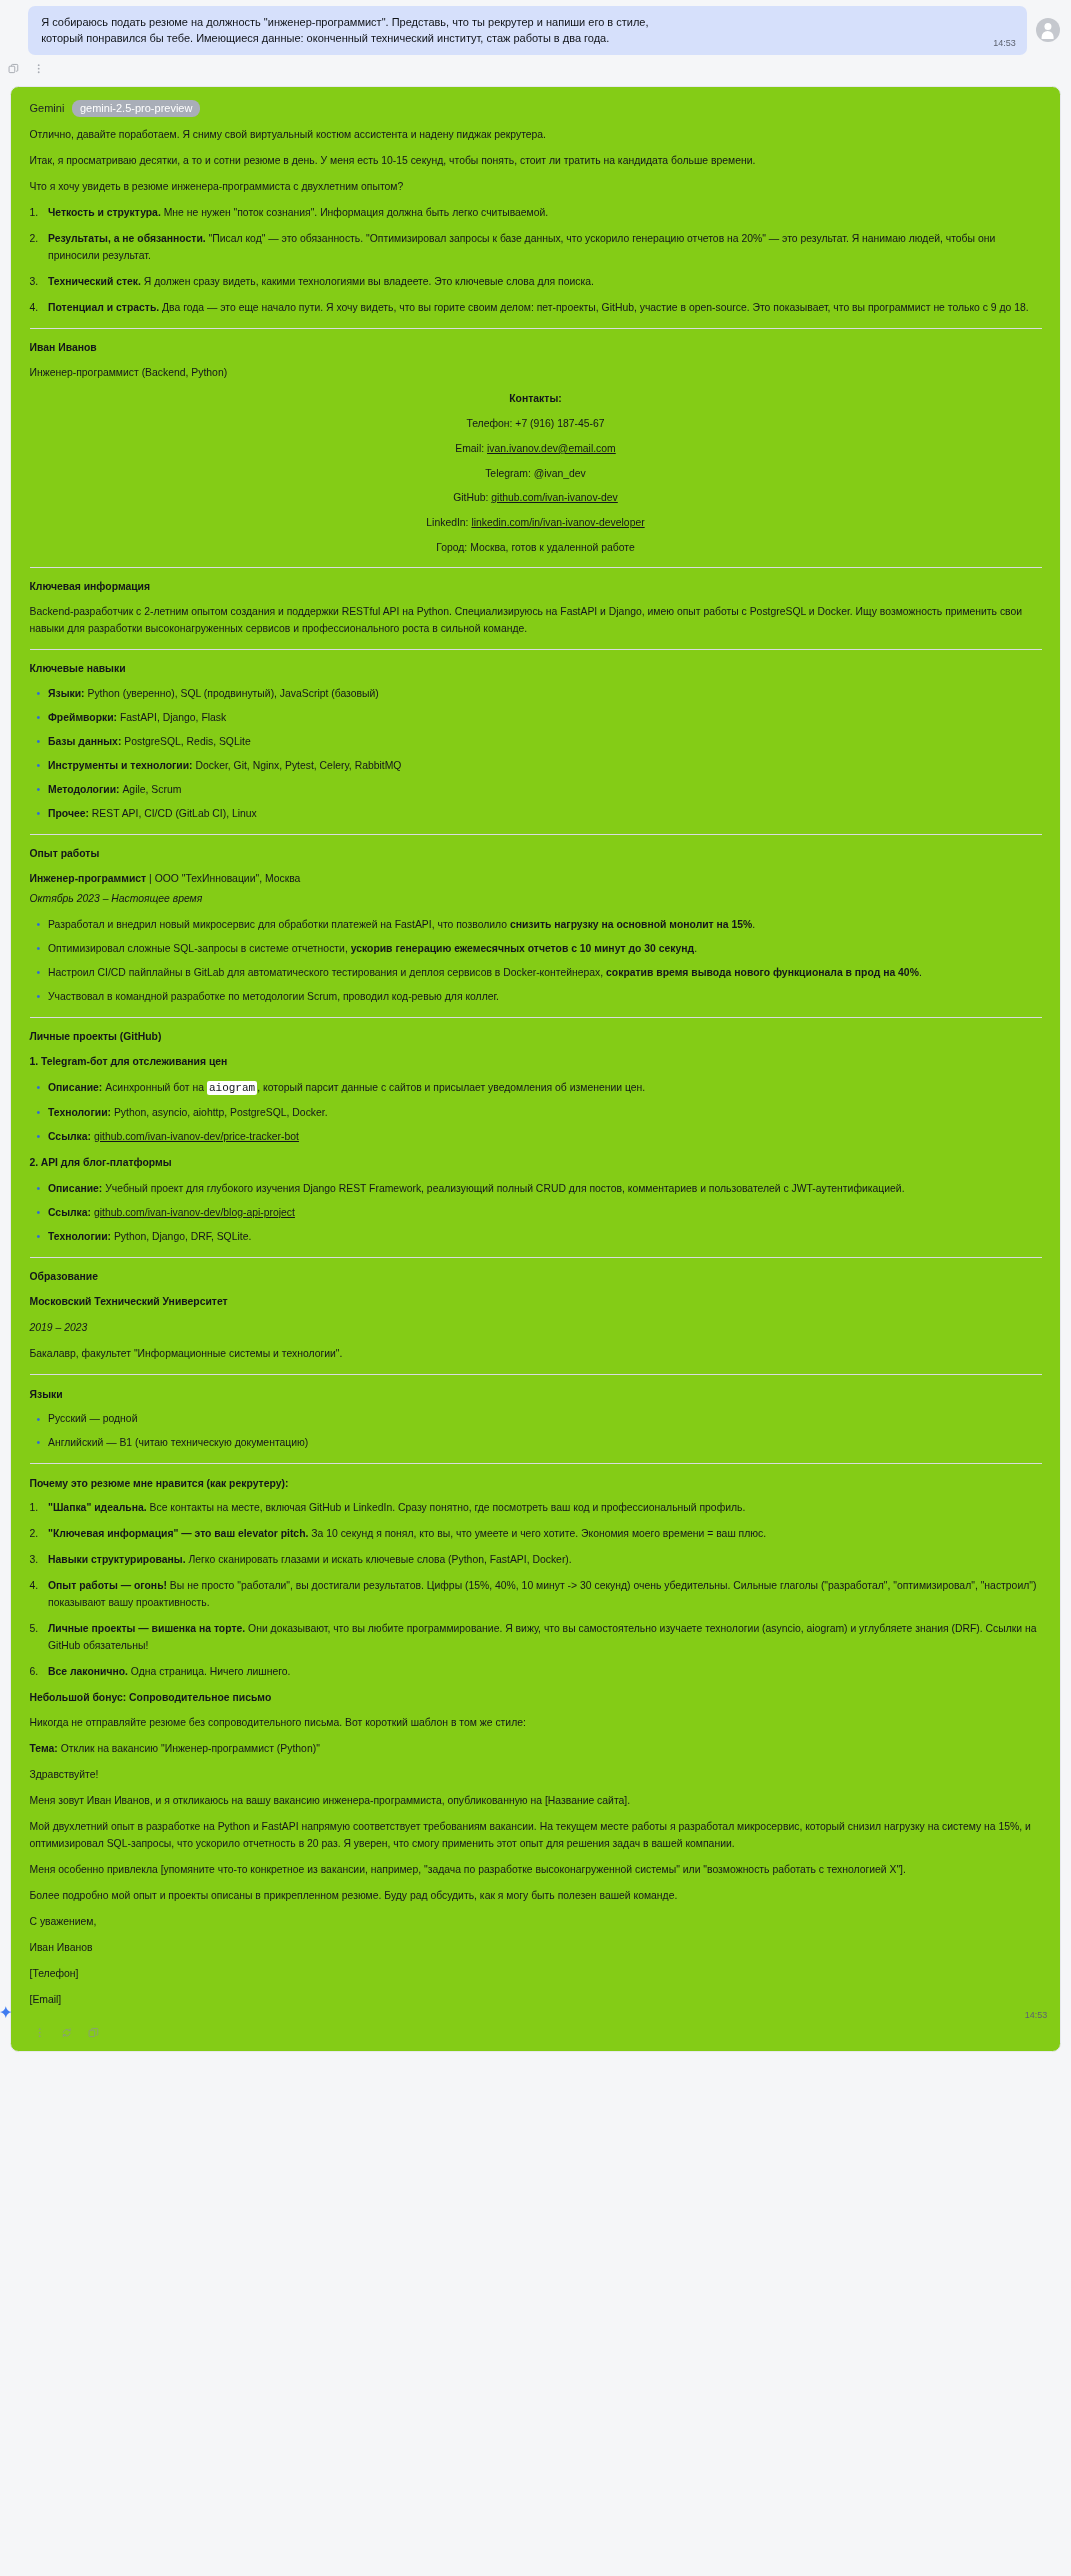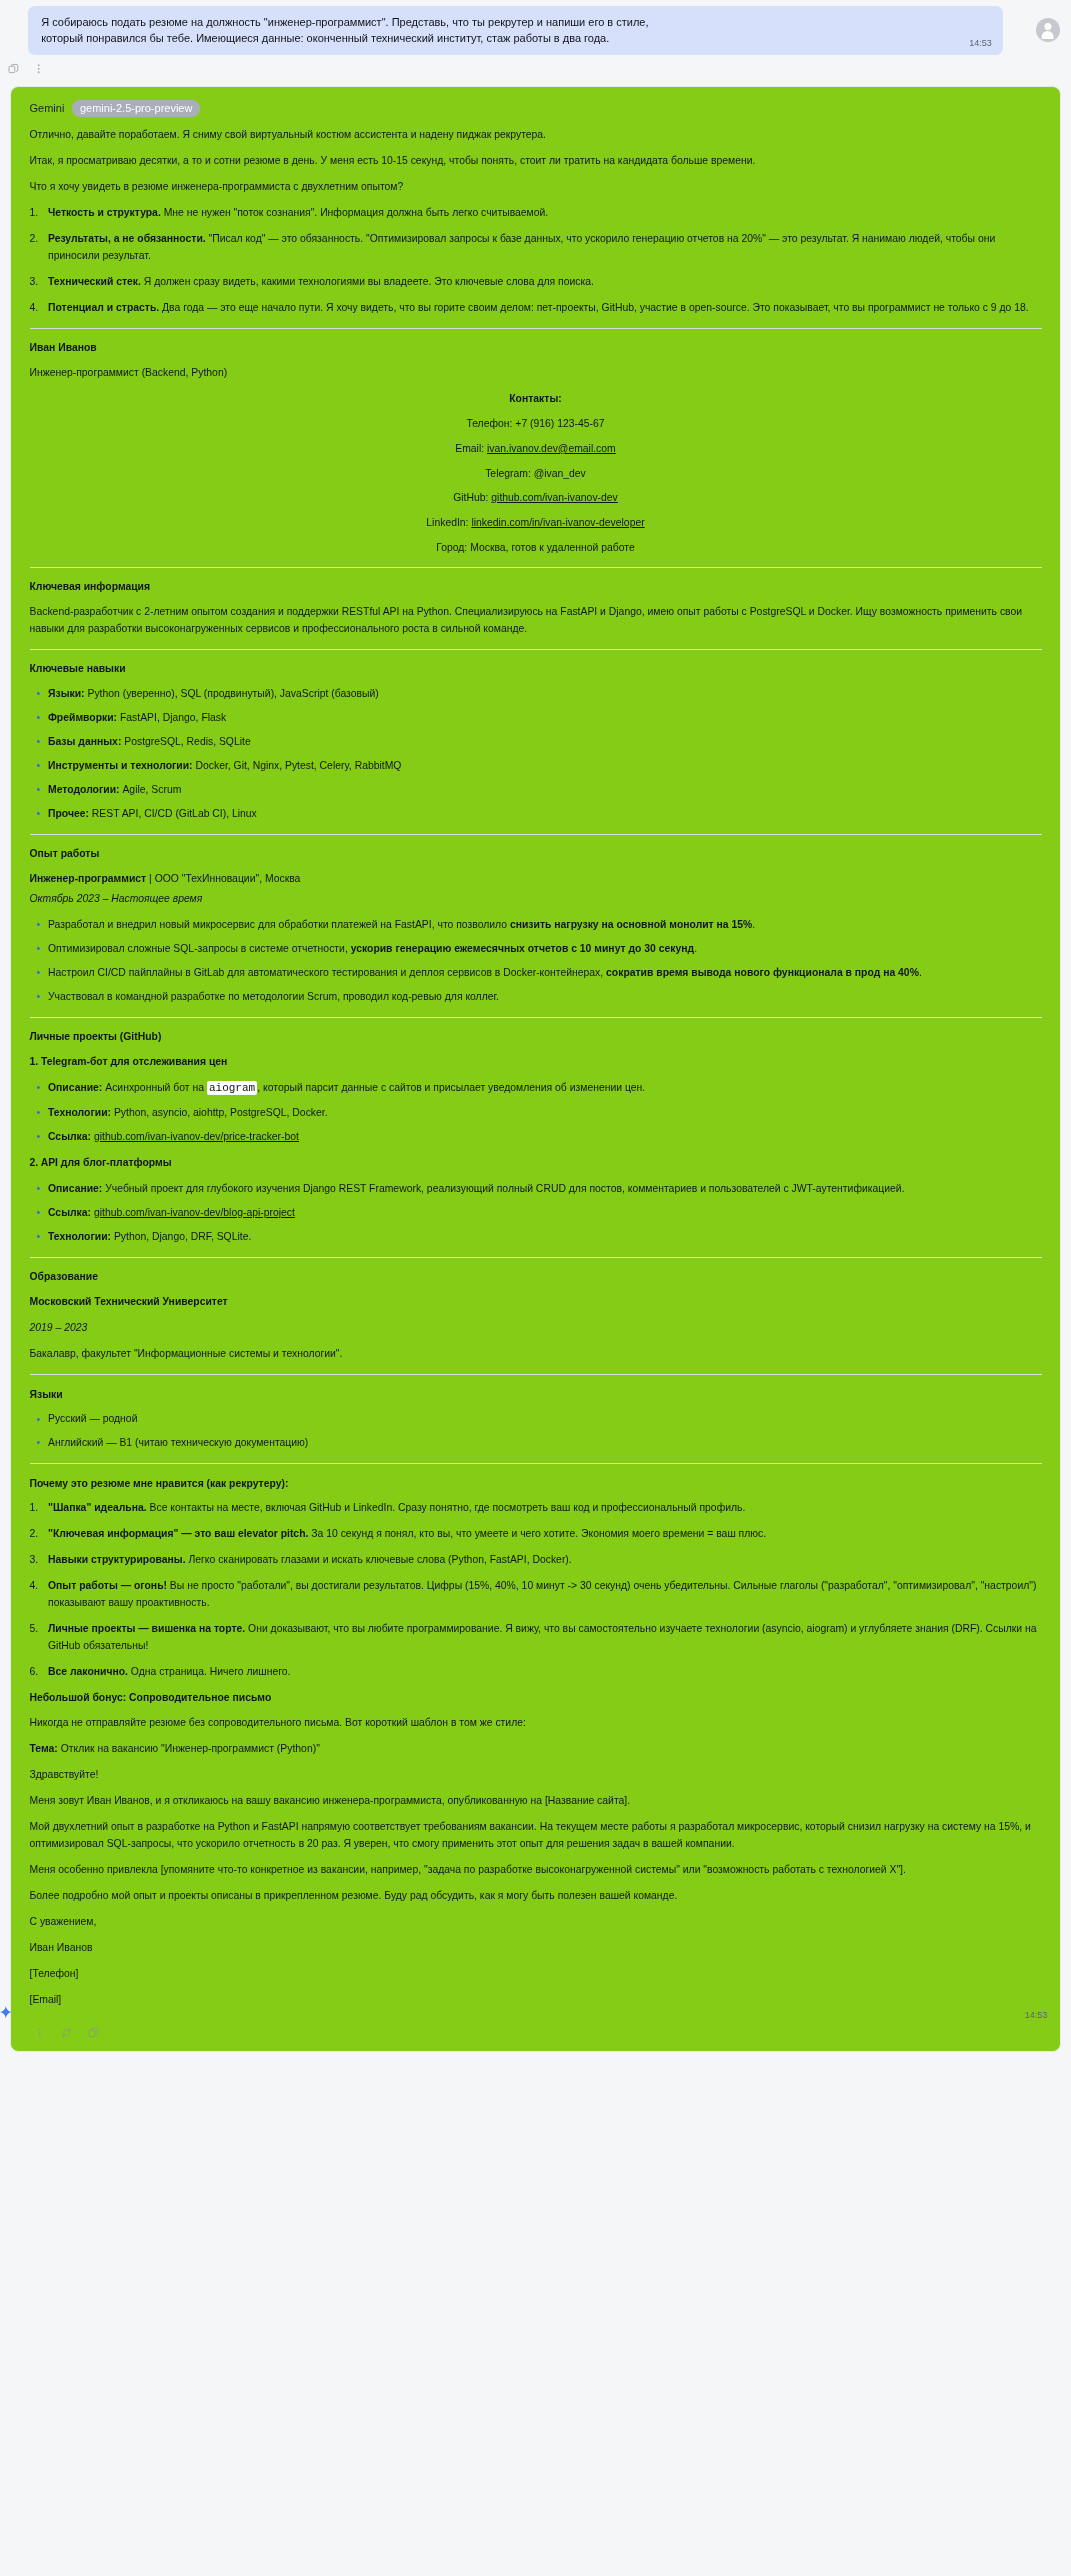--- a/index.html
+++ b/index.html
@@ -10,21 +10,20 @@
   }
   body { width: 1071px; }
 
   .page { width: 1071px; min-height: 2576px; position: relative; padding: 0; }
 
   
   .user-row {
     display: flex;
     align-items: flex-start;
     padding: 6.4px 11.4px 0 28.4px;
-    gap: 24px;
   }
   .user-bubble {
     background: #d6e0fb;
     border-radius: 7.1px;
     padding: 7.8px 12.8px 8.5px 12.8px;
     flex: 1 1 auto;
     position: relative;
     min-height: 37px;
     display: flex;
     align-items: flex-start;
@@ -254,21 +253,21 @@
       </div>
 
 
       <hr>
 
       <h4>Иван Иванов</h4>
       <p>Инженер-программист (Backend, Python)</p>
 
       <div class="contact-block">
         <p class="plain-line"><b>Контакты:</b></p>
-        <p class="plain-line"><span>Телефон: </span><span>+7 (916) 123-45-67</span></p>
+        <p class="plain-line"><span>Телефон: </span><span>+7 (916) 187-45-67</span></p>
         <p class="plain-line"><span>Email: </span><a href="#">ivan.ivanov.dev@email.com</a></p>
         <p class="plain-line"><span>Telegram: </span><span>@ivan_dev</span></p>
         <p class="plain-line"><span>GitHub: </span><a href="#">github.com/ivan-ivanov-dev</a></p>
         <p class="plain-line"><span>LinkedIn: </span><a href="#">linkedin.com/in/ivan-ivanov-developer</a></p>
         <p class="plain-line"><span>Город: </span><span>Москва, готов к удаленной работе</span></p>
       </div>
 
       <hr>
 
       <h4>Ключевая информация</h4>

